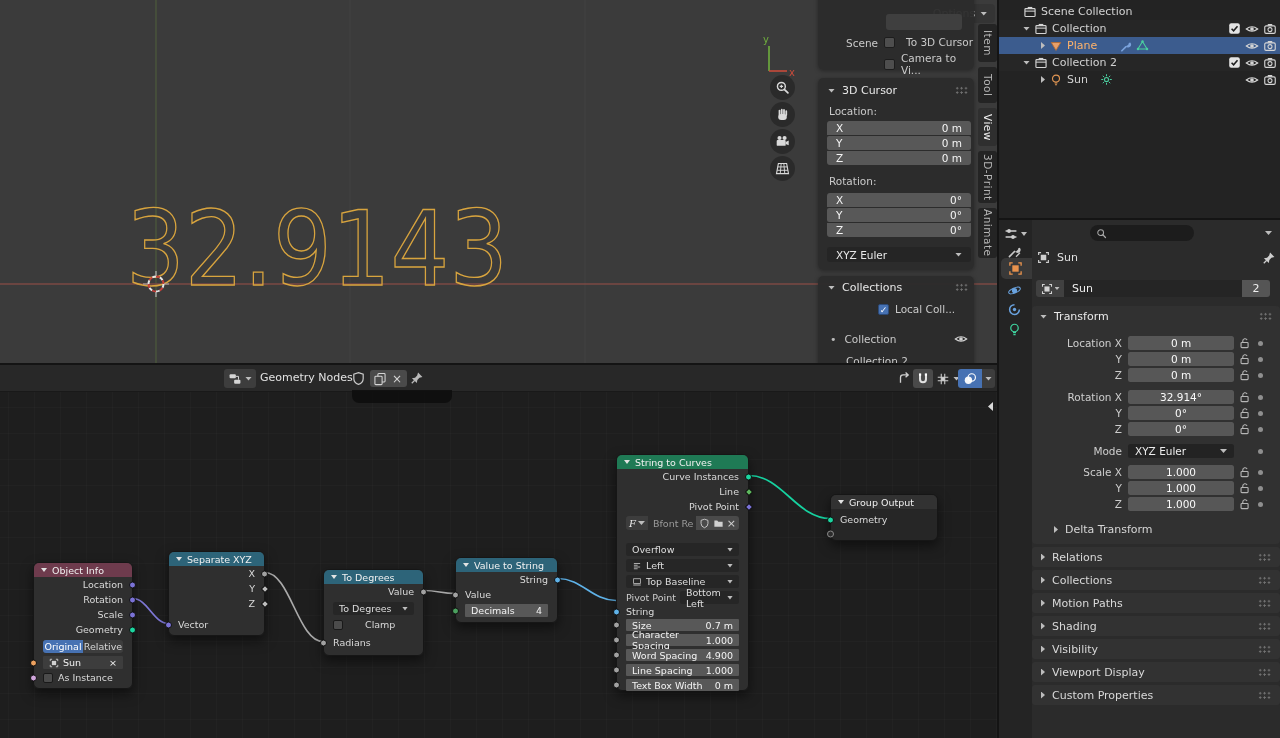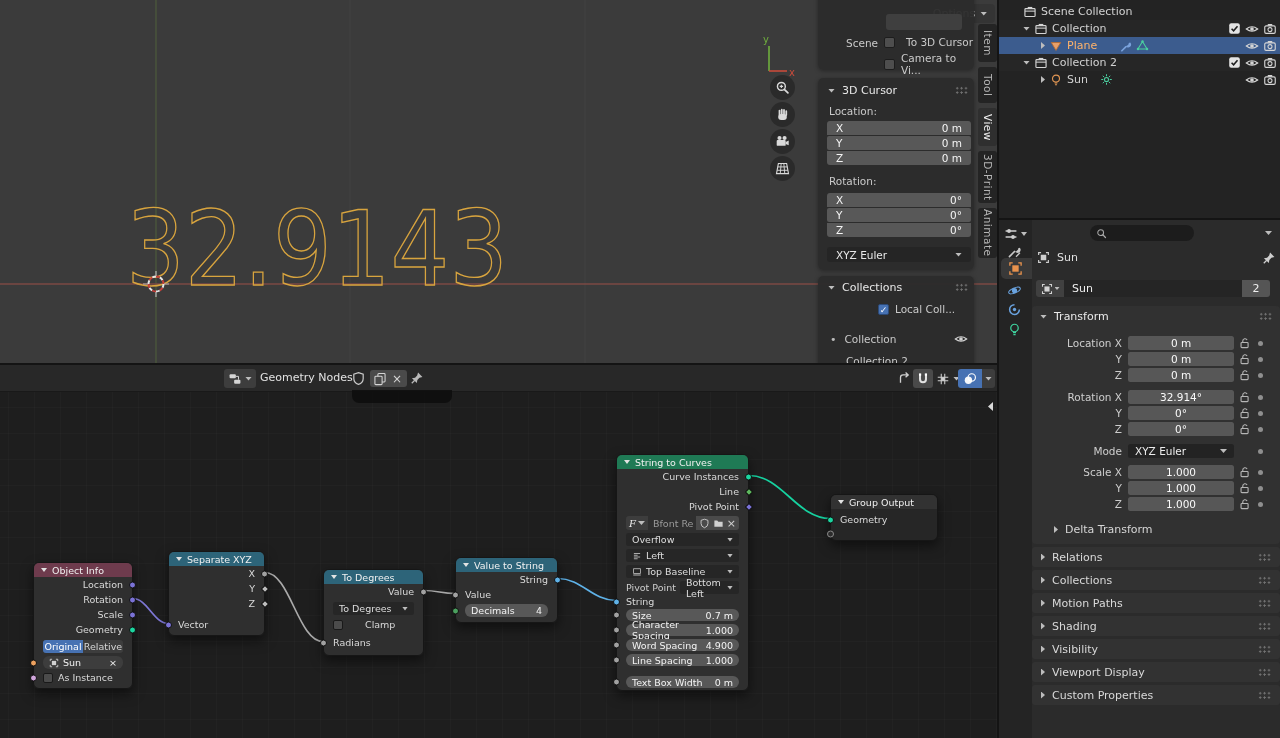--- a/index.html
+++ b/index.html
@@ -46,21 +46,21 @@
   #nehead{position:absolute;left:0;top:0;width:997px;height:27px;background:#282828;border-bottom:1px solid #191919}
   .node{position:absolute;background:rgba(48,48,48,.97);border:1px solid #161616;border-radius:6px;
         box-shadow:0 5px 12px rgba(0,0,0,.5);font-size:9.5px;color:#d9d9d9}
   .nhead{height:14px;border-radius:5px 5px 0 0;display:flex;align-items:center;gap:5px;padding:0 7px;color:#f0f0f0}
   .nhead .cv{width:6px;height:4px;background:#e3e3e3}
   .nrow{position:relative;display:flex;align-items:center;padding:0 9px;height:15px}
   .nrow.right{justify-content:flex-end}
   .sock{position:absolute;width:7px;height:7px;border-radius:50%;border:1px solid #0f0f0f;top:50%;transform:translateY(-50%)}
   .sock.l{left:-4px}.sock.r{right:-4px}
   .sock.dia{width:6px;height:6px;border-radius:1px;transform:translateY(-50%) rotate(45deg)}
-  .nfield{background:#585858;border-radius:6px;height:13px;display:flex;align-items:center;
+  .nfield{background:#585858;border-radius:1px;height:13px;display:flex;align-items:center;
           justify-content:space-between;padding:0 6px;color:#f3f3f3;margin:0 9px}
   .ndrop{background:#262626;border-radius:2.5px;height:13px;display:flex;align-items:center;gap:4px;
          padding:0 6px;color:#dedede;margin:0 9px}
   .ndrop .cv{margin-left:auto;width:6px;height:4px}
   .ncheck{width:10px;height:10px;border-radius:2px;background:#4b4b4b;border:1px solid #191919;flex:none}
   .seg{display:flex;height:13px;margin:0 9px;border-radius:3px;overflow:hidden;background:#3d3d3d}
   .seg>div{flex:1;text-align:center;line-height:13px;color:#d5d5d5}
   .seg>div.on{background:#4772b3;color:#fff}
   .hgroup{display:flex;align-items:center;background:#4a4a4a;border-radius:3px;height:17px;padding:0 3px;gap:3px}
   
@@ -540,21 +540,21 @@
         <div class="fx" style="background:#4a4a4a;border-radius:0 3px 3px 0;height:14px;padding:0 3px;gap:3px">
           <svg class="ic" width="11" height="11" color="#d0d0d0">
               <use href="#i-shield"></use>
             </svg>
           <svg class="ic" width="11" height="11" color="#d0d0d0">
               <use href="#i-folder"></use>
             </svg>
           <span style="color:#d0d0d0;font-size:11px">×</span>
         </div>
       </div>
-      <div class="ndrop" style="margin-top:3px">
+      <div class="ndrop" style="margin-top:13px">
           <span>Overflow</span>
           <span class="cv"></span>
         </div>
       <div class="ndrop" style="margin-top:3px">
         <svg class="ic" width="10" height="10" color="#c9c9c9">
             <use href="#i-alignleft"></use>
           </svg>
         <span>Left</span>
           <span class="cv"></span>
       </div>
@@ -597,21 +597,21 @@
           </div>
           <span class="sock l" style="background:#a1a1a1"></span>
         </div>
       <div class="nrow" style="height:12px;padding:0;margin-top:3px">
           <div class="nfield" style="flex:1;height:12px">
             <span>Line Spacing</span>
             <span>1.000</span>
           </div>
           <span class="sock l" style="background:#a1a1a1"></span>
         </div>
-      <div class="nrow" style="height:12px;padding:0;margin-top:10px">
+      <div class="nrow" style="height:12px;padding:0;margin-top:3px">
           <div class="nfield" style="flex:1;height:12px">
             <span>Text Box Width</span>
             <span>0 m</span>
           </div>
           <span class="sock l" style="background:#a1a1a1"></span>
         </div>
     </div>
 
     <div class="node" style="left:830px;top:129px;width:108px;height:47px;background:#262626">
       <div class="nhead" style="background:#323232">

